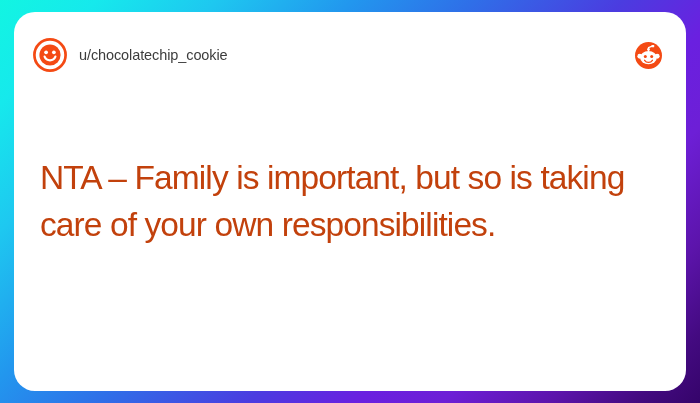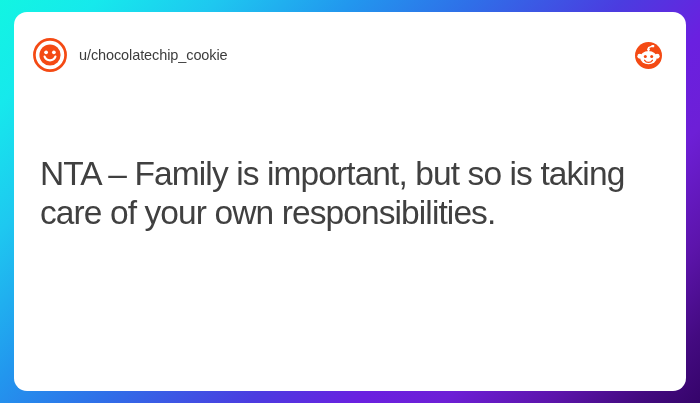--- a/index.html
+++ b/index.html
@@ -42,21 +42,21 @@
 
   
   #card {
     position: absolute;
     left: 14px;
     top: 12px;
     width: 672px;
     height: 379px;
     box-sizing: border-box;
     background: #ffffff;
-    border-radius: 13px;
+    border-radius: 21px;
     overflow: hidden;
   }
 
   
   #header {
     position: absolute;
     left: 0;
     top: 0;
     right: 0;
     height: 86px;
@@ -92,23 +92,23 @@
   }
 
   
   #body-text {
     position: absolute;
     left: 26px;
     top: 142px;
     right: 60px;
     font-family: "Liberation Sans", sans-serif;
     font-size: 33.5px;
-    line-height: 39px;
+    line-height: 47px;
     letter-spacing: -0.9px;
-    color: #404040;
+    color: #c2410c;
     font-weight: 400;
     white-space: pre-wrap;
     word-wrap: break-word;
   }
 </style>
 </head>
 <body>
 
 <div id="stage">
 

